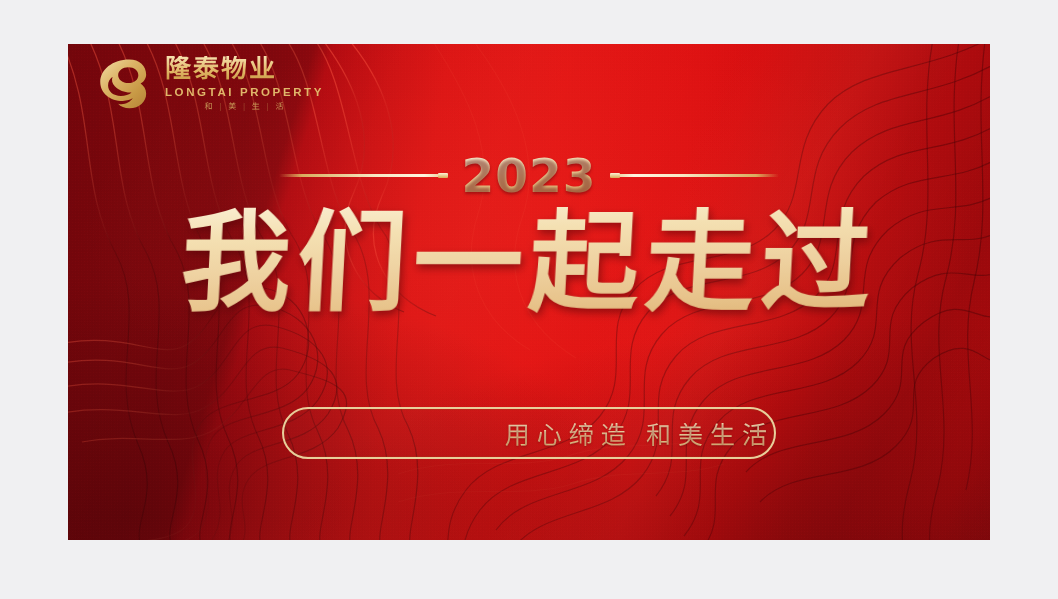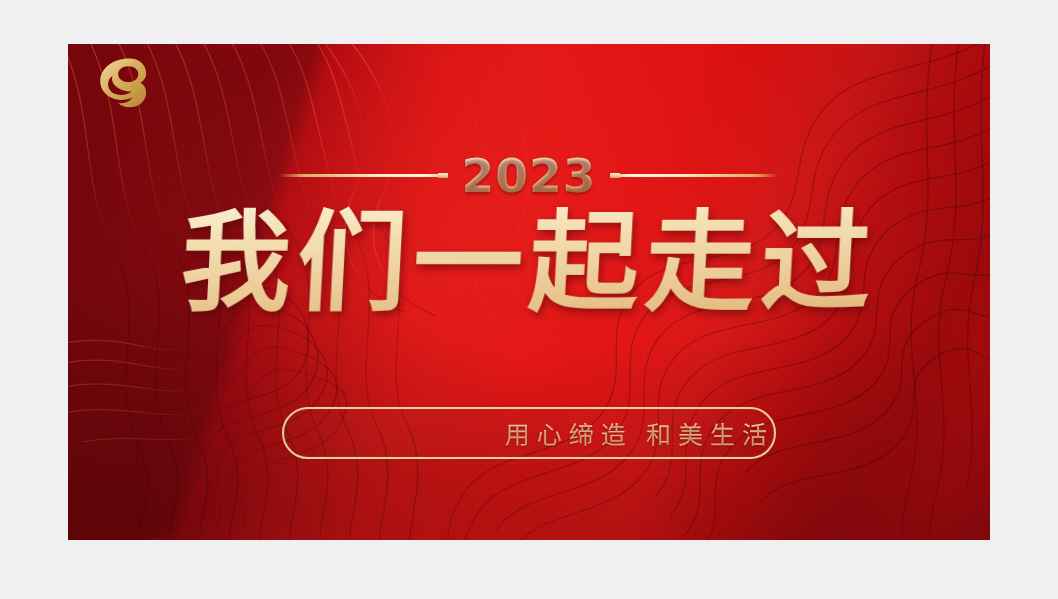--- a/index.html
+++ b/index.html
@@ -295,20 +295,33 @@
         M56,4 C 26,4 4,22 4,44 C 4,64 22,78 44,78 C 52,78 58,76 62,73
         C 58,80 50,84 42,84 C 40,84 38,83.6 36,83 C 40,88 48,91 56,91
         C 74,91 86,79 86,65 C 86,57 82,51 76,47
         C 82,44 86,38 86,31 C 86,15 74,4 56,4 Z
         M54,18 C 65,18 72,24 72,32 C 72,40 65,46 54,46
         C 44,46 36,40 36,32 C 36,24 44,18 54,18 Z
         M30,52 C 38,60 50,64 60,63 C 56,67 48,69 41,69
         C 27,69 18,61 18,50 C 18,44 21,39 26,35
         C 24,41 25,47 30,52 Z"></path>
     </svg>
+    <div class="logo-text">
+      <div class="logo-cn">隆泰物业</div>
+      <div class="logo-en">LONGTAI PROPERTY</div>
+      <div class="logo-slogan">
+        <span>和</span>
+        <span class="sep">|</span>
+        <span>美</span>
+        <span class="sep">|</span>
+        <span>生</span>
+        <span class="sep">|</span>
+        <span>活</span>
+      </div>
+    </div>
   </div>
 
   <div id="year-row">
     <div class="year-rule left">
       <div class="line"></div>
         <div class="cap"></div>
     </div>
     <div id="year">2023</div>
     <div class="year-rule right">
       <div class="line"></div>

